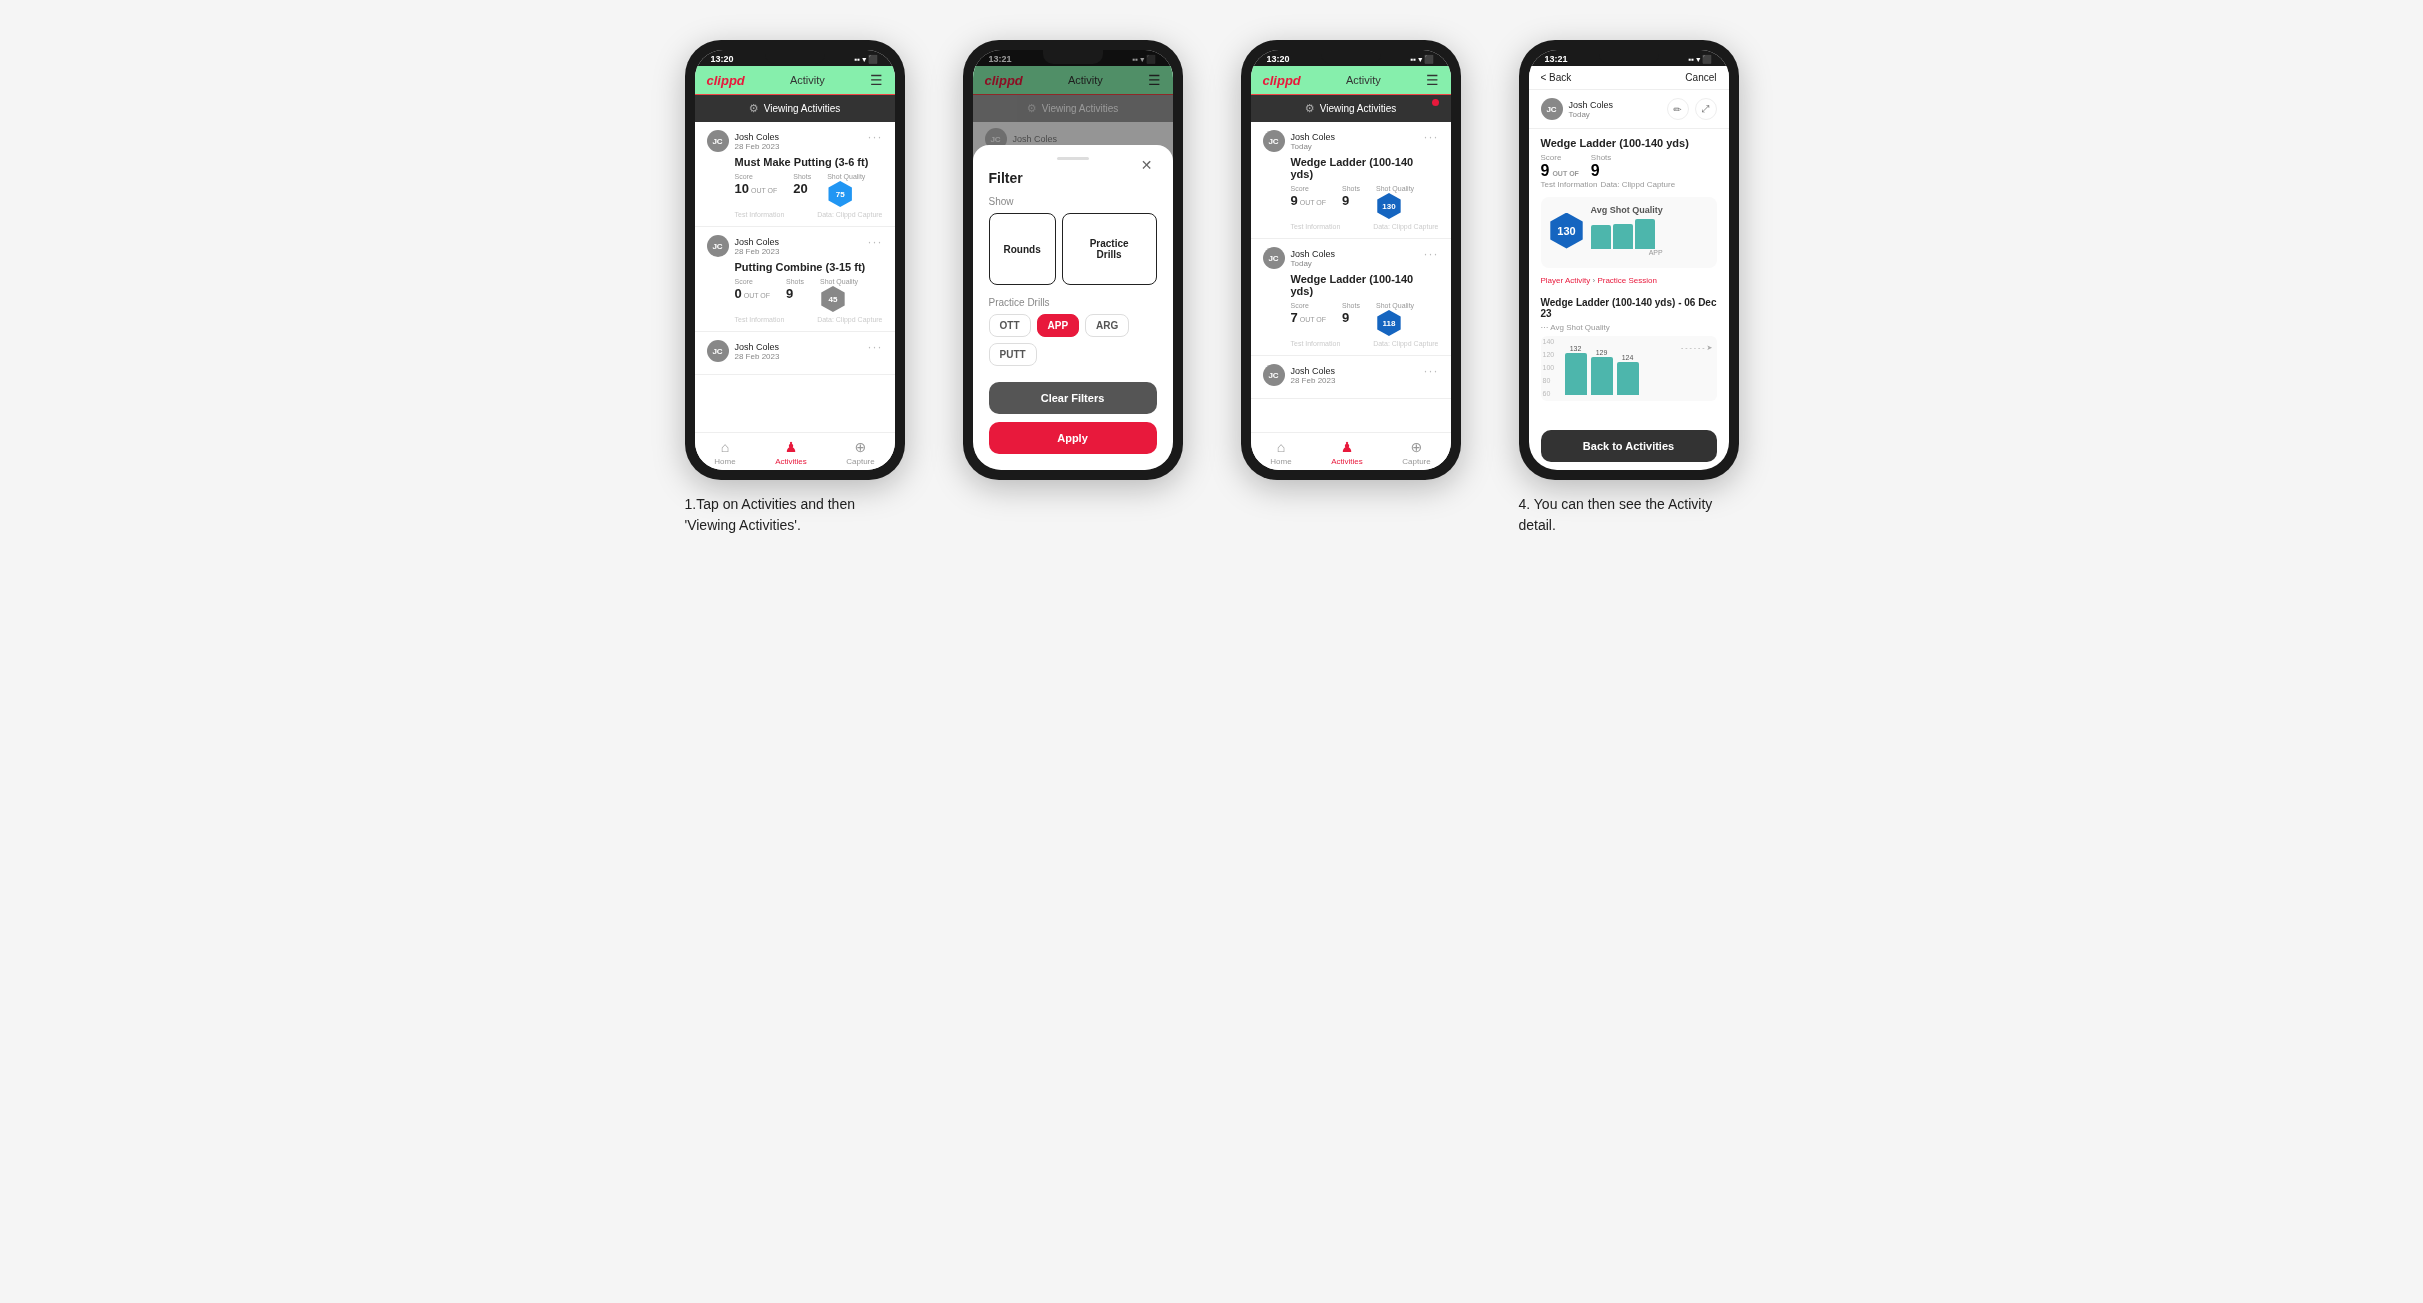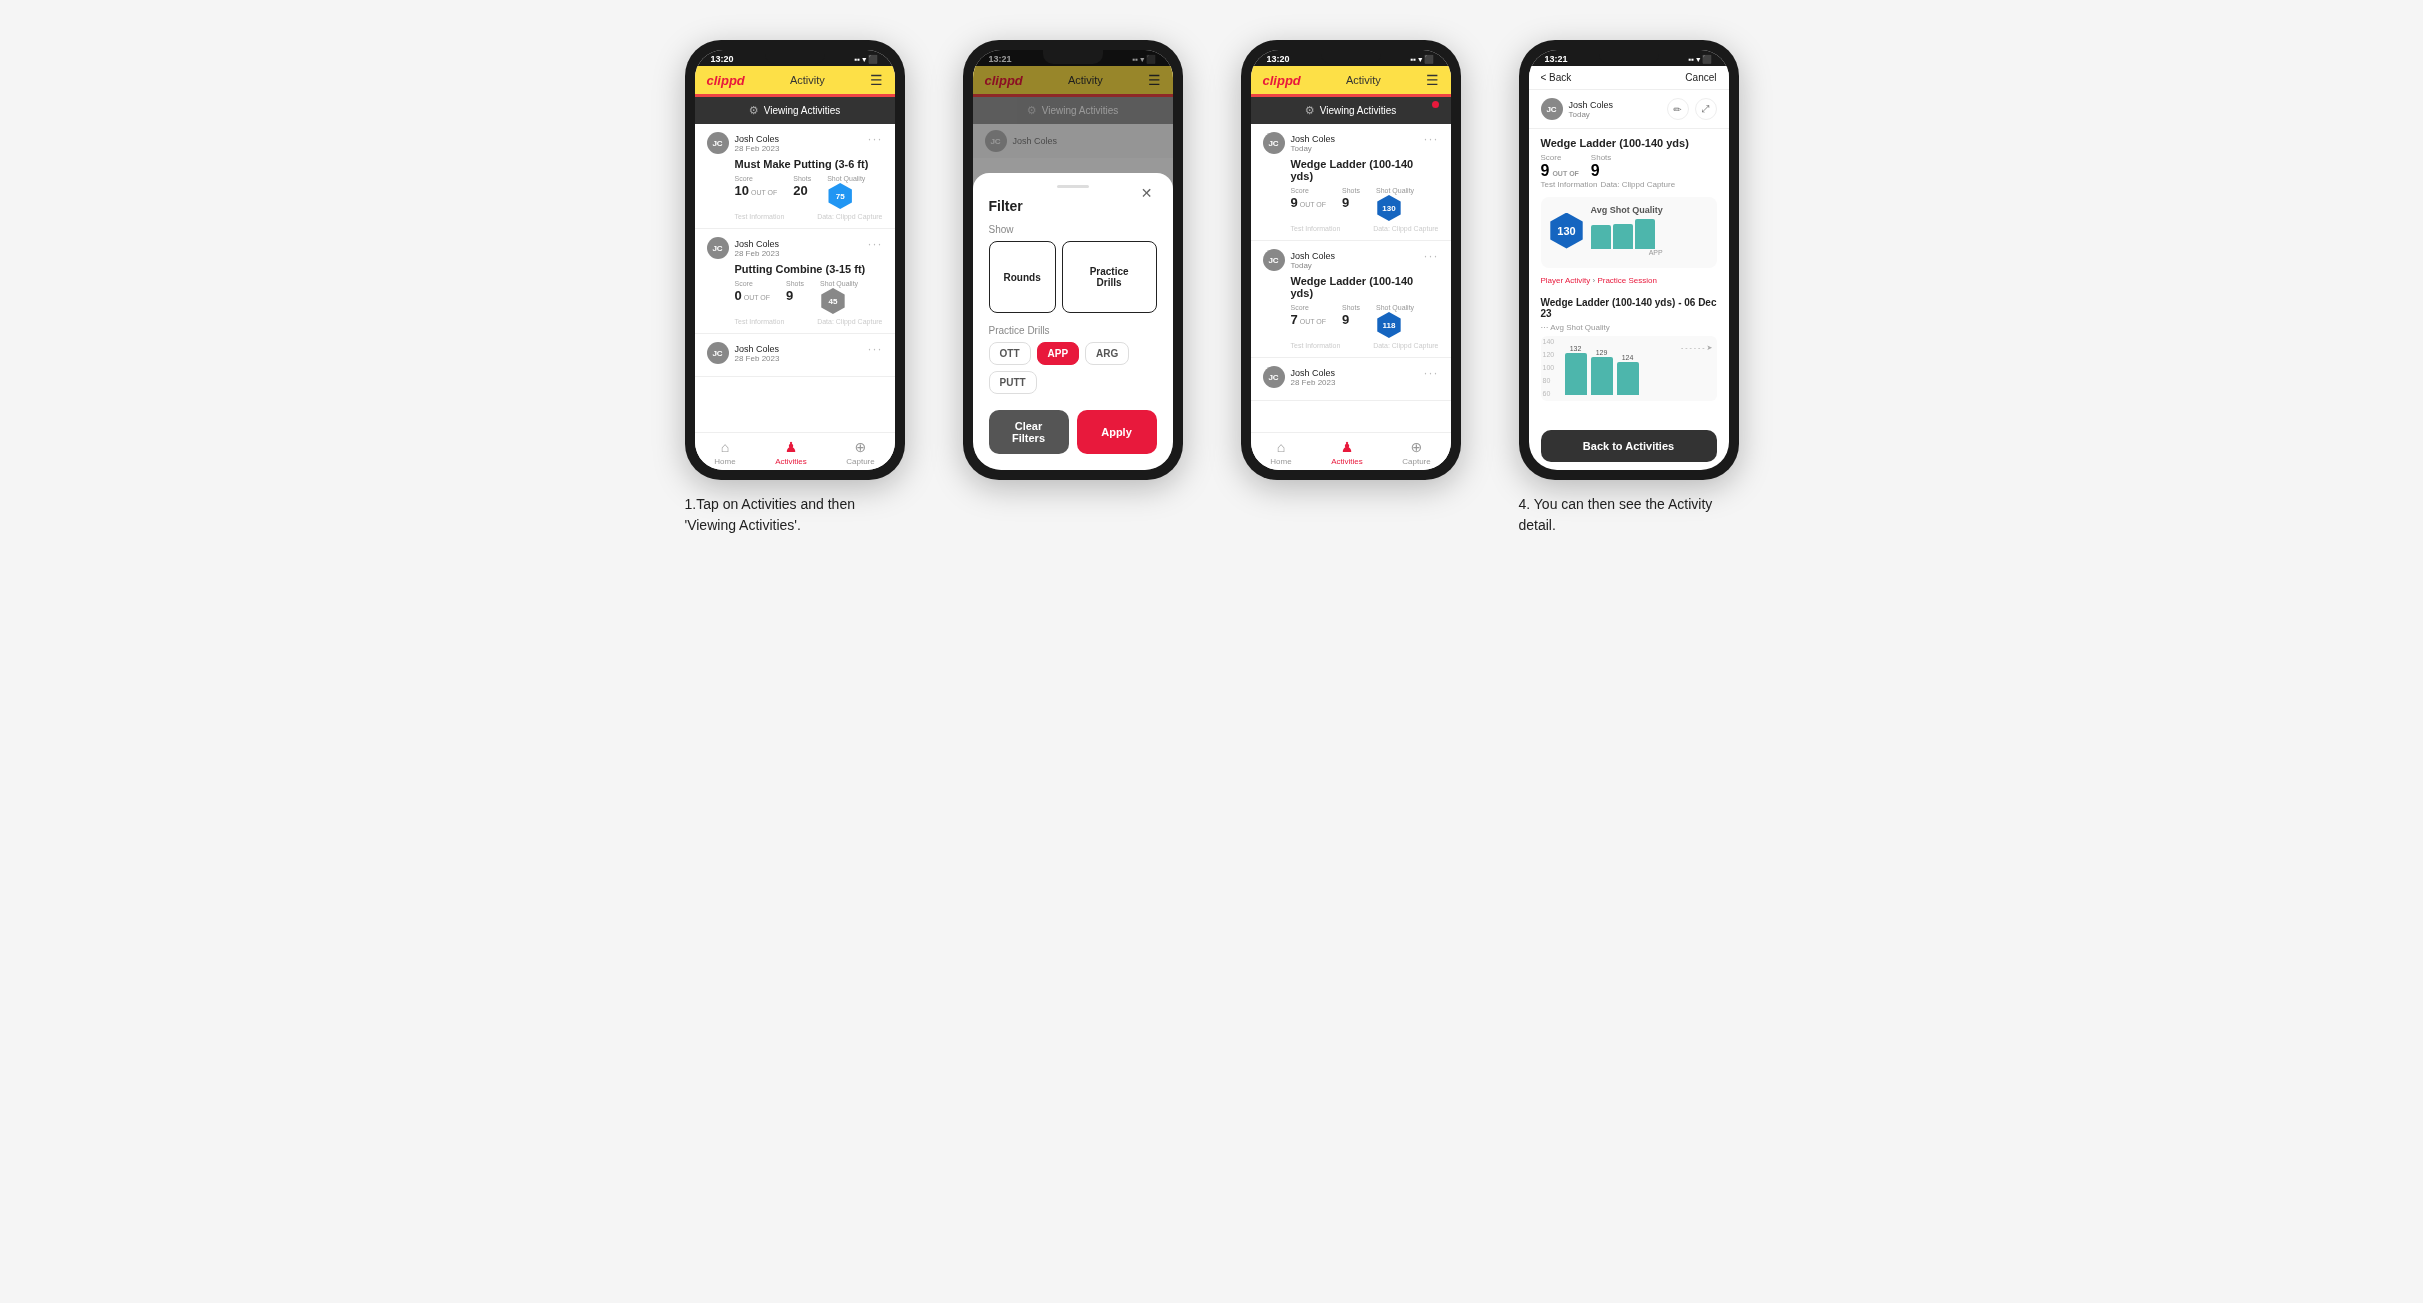--- a/index.html
+++ b/index.html
@@ -73,26 +73,26 @@
       left: 50%;
       transform: translateX(-50%);
       width: 60px;
       height: 14px;
       background: #1a1a1a;
       border-radius: 0 0 10px 10px;
       z-index: 10;
     }
     
     .app-header {
-      background: #fde047;
+      background: #86efac;
       display: flex;
       justify-content: space-between;
       align-items: center;
       padding: 6px 12px;
-      border-bottom: 3px solid #ef4444;
+      border-bottom: 1px solid #ef4444;
       flex-shrink: 0;
     }
     .app-logo {
       color: #e8193c;
       font-weight: 800;
       font-size: 13px;
       font-style: italic;
     }
     .app-title {
       color: #333;
@@ -344,20 +344,21 @@
     }
     .practice-btn.selected {
       background: #e8193c;
       border-color: #e8193c;
       color: #fff;
     }
     .modal-actions {
       display: flex;
       gap: 8px;
       margin-top: 4px;
+      flex-direction: column;
     }
     .btn-clear {
       flex: 1;
       padding: 10px;
       background: #555;
       color: #fff;
       border: none;
       border-radius: 10px;
       font-size: 11px;
       font-weight: 600;

